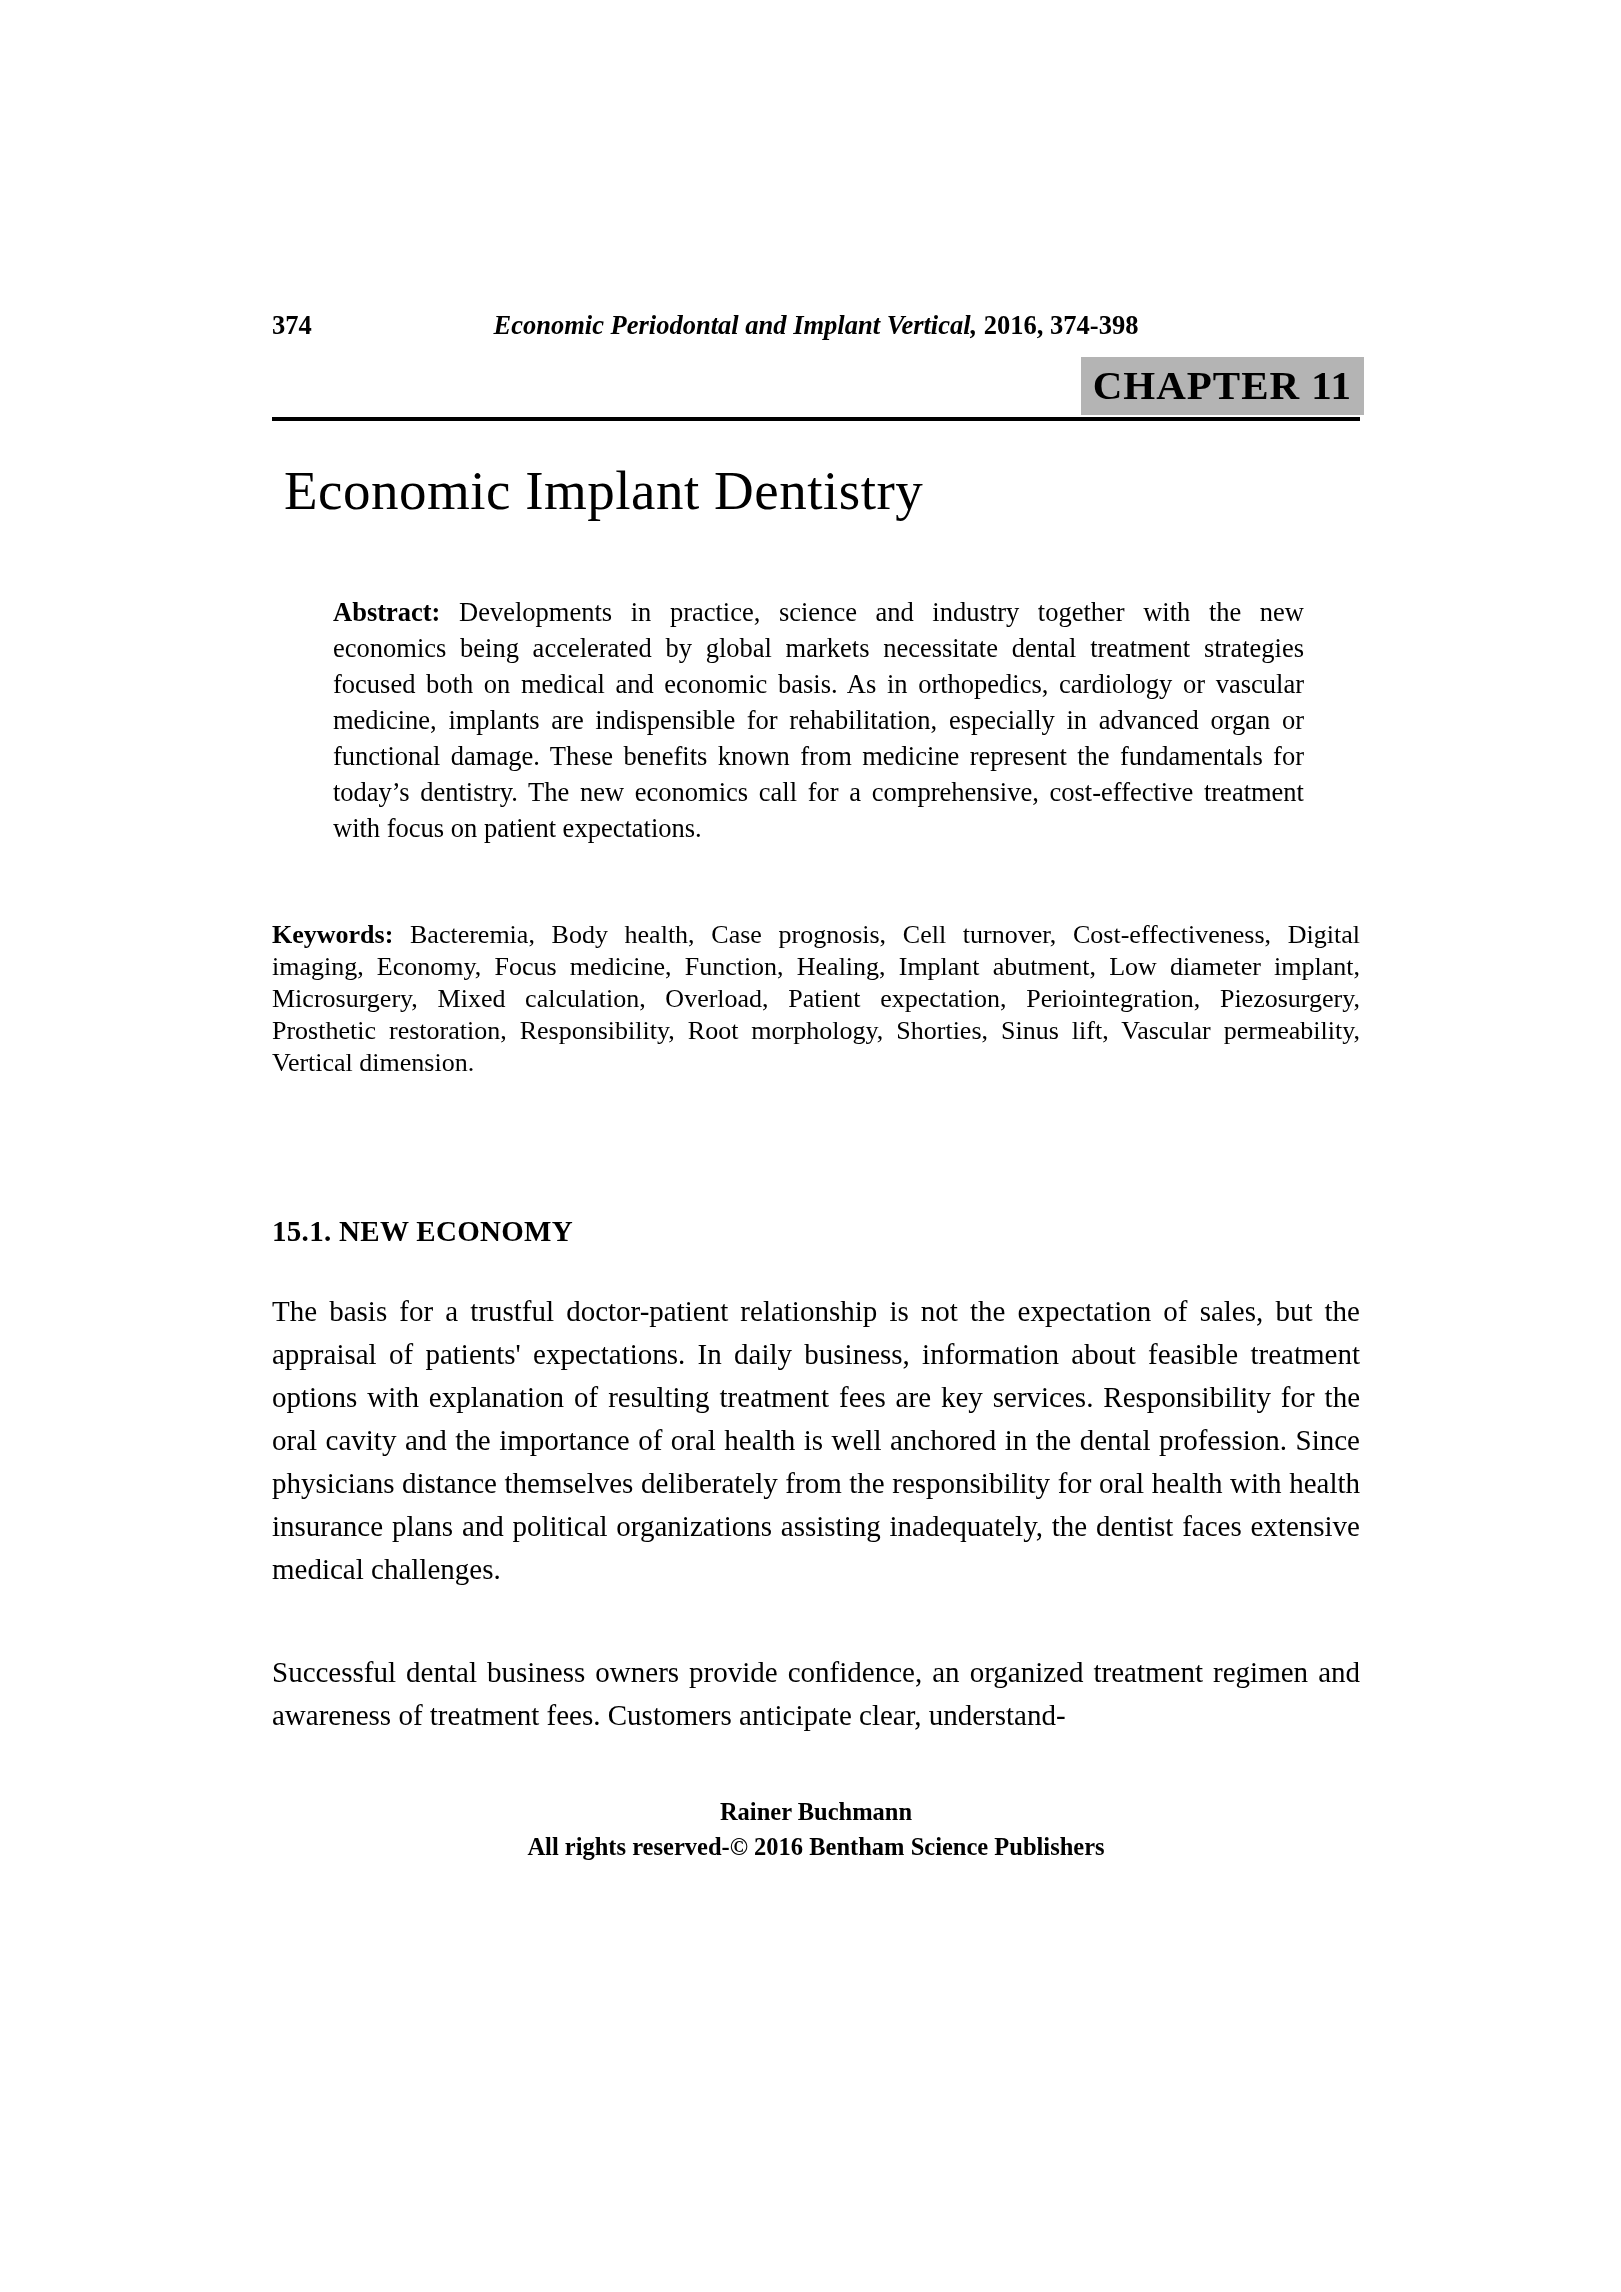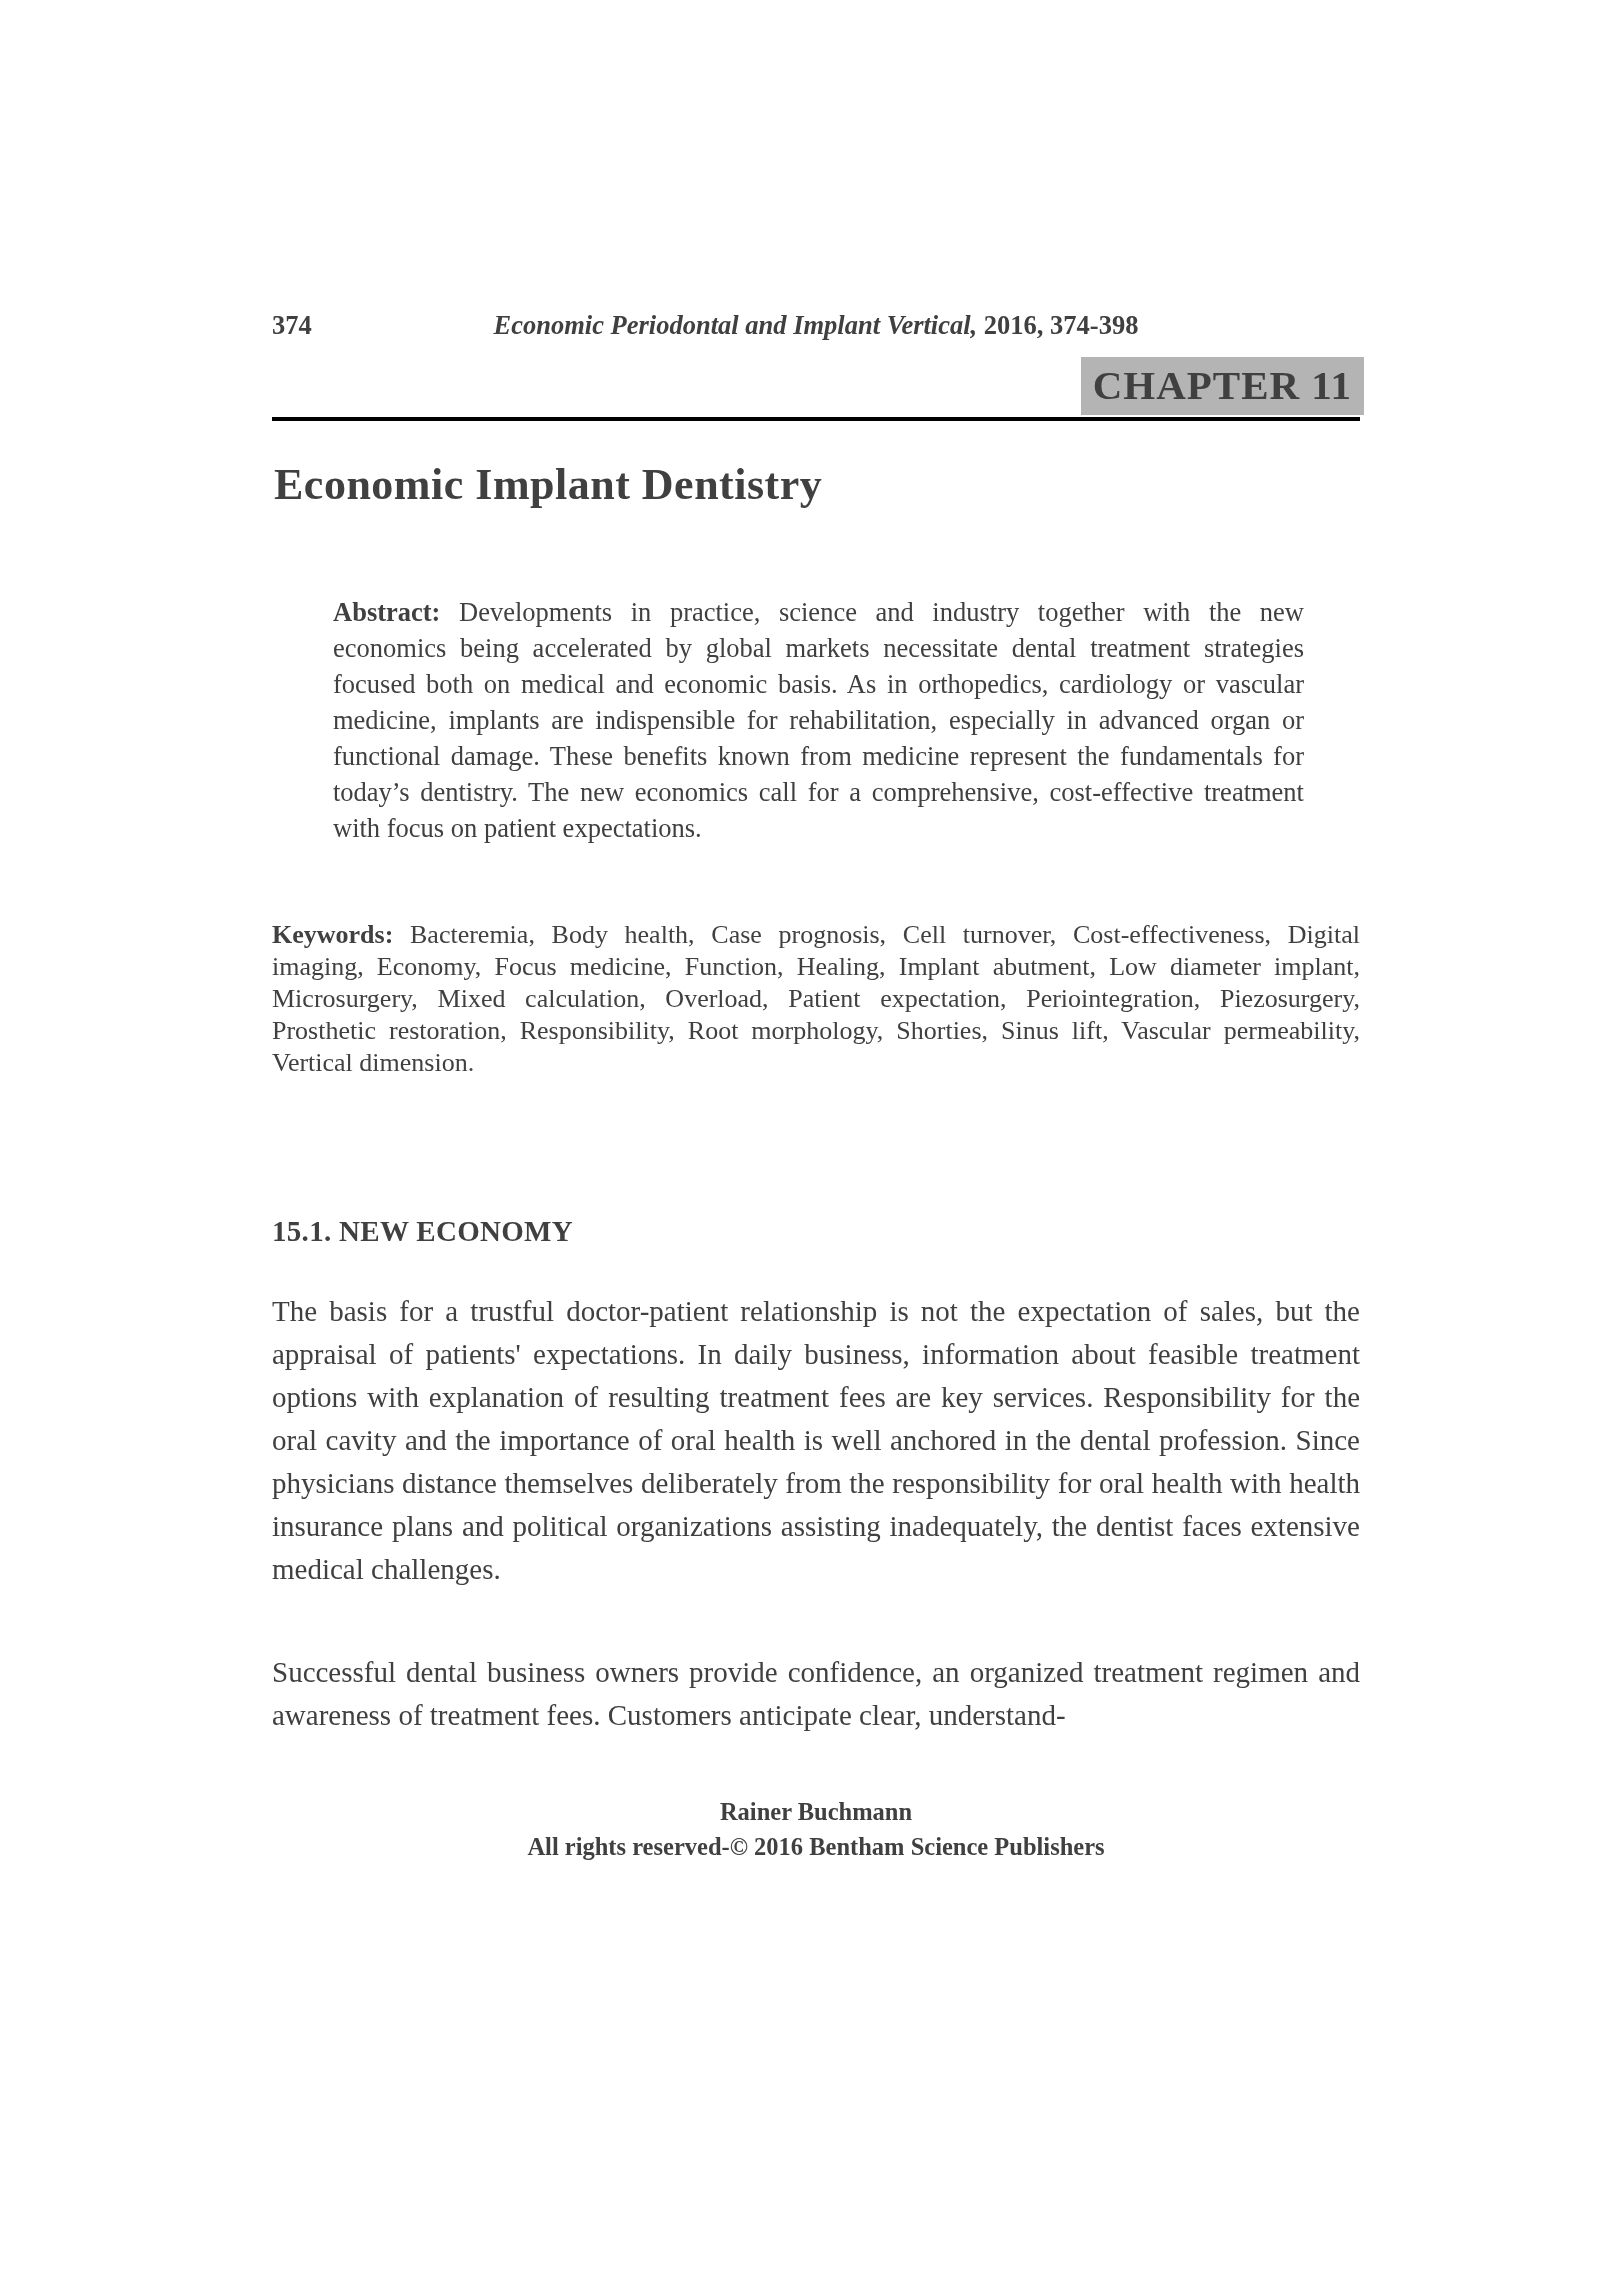--- a/index.html
+++ b/index.html
@@ -5,21 +5,21 @@
   html, body {
     margin: 0;
     padding: 0;
     background: #ffffff;
   }
   .page {
     position: relative;
     width: 1621px;
     height: 2293px;
     background: #ffffff;
-    color: #404040;
+    color: #000000;
     font-family: "Liberation Serif", "DejaVu Serif", serif;
     overflow: hidden;
   }
   .content {
     position: absolute;
     left: 272px;
     width: 1088px;
     top: 0;
   }
   .running-header {
@@ -60,24 +60,24 @@
     position: absolute;
     top: 417px;
     left: 0;
     width: 100%;
     height: 3.9px;
     background: #000000;
   }
   .page-title {
     position: absolute;
     top: 459px;
-    left: 2px;
+    left: 12px;
     width: 100%;
-    font-size: 44px;
-    font-weight: bold;
+    font-size: 55px;
+    font-weight: normal;
     letter-spacing: 0.5px;
   }
   .abstract {
     position: absolute;
     top: 594px;
     left: 61px;
     width: 971px;
     font-size: 26.5px;
     line-height: 36px;
     text-align: justify;

